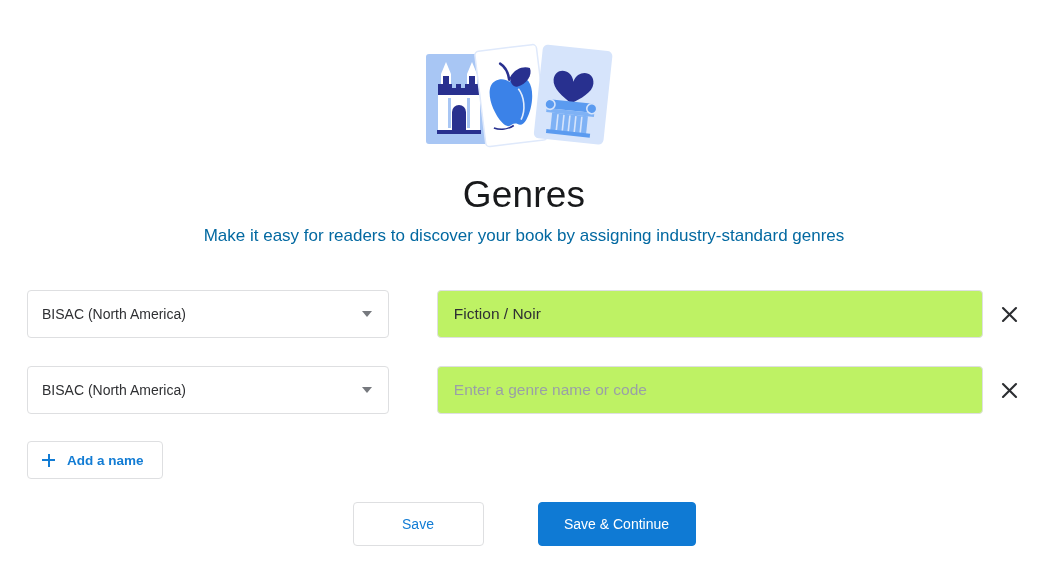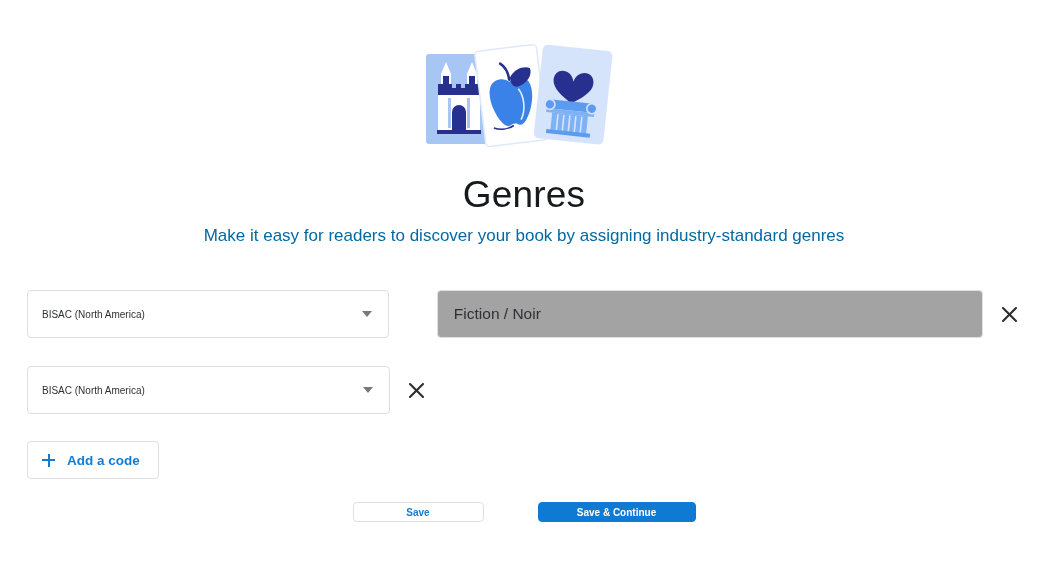--- a/index.html
+++ b/index.html
@@ -82,21 +82,21 @@
     box-sizing: border-box;
     border: 1px solid #dedfe1;
     border-radius: 4px;
     background: #ffffff;
     display: flex;
     align-items: center;
     padding: 0 14px;
     cursor: pointer;
   }
   .scheme-select .scheme-value {
-    font-size: 10px;
+    font-size: 14px;
     color: #2f3033;
     flex: 1;
     white-space: nowrap;
     overflow: hidden;
   }
   .caret-down {
     width: 0;
     height: 0;
     border-left: 5px solid transparent;
     border-right: 5px solid transparent;
@@ -105,21 +105,21 @@
     flex: none;
   }
 
   .genre-input-wrap {
     margin-left: 48px;
     width: 548px;
     height: 48px;
     box-sizing: border-box;
     border: 1px solid #dedfe1;
     border-radius: 4px;
-    background: #a3a3a3;
+    background: #bef264;
     display: flex;
     align-items: center;
     padding: 0 14px;
   }
   .genre-input {
     border: none;
     outline: none;
     width: 100%;
     height: 100%;
     font-family: "Liberation Sans", sans-serif;
@@ -191,25 +191,25 @@
     position: absolute;
     left: 0;
     top: 502px;
     width: 1048px;
     display: flex;
     justify-content: center;
     align-items: center;
     gap: 18px;
   }
   .btn {
-    height: 20px;
+    height: 44px;
     border-radius: 4px;
     font-family: "Liberation Sans", sans-serif;
-    font-size: 10px;
-    font-weight: 700;
+    font-size: 14px;
+    font-weight: 400;
     cursor: pointer;
     display: inline-flex;
     align-items: center;
     justify-content: center;
     box-sizing: border-box;
   }
   .btn-secondary {
     width: 131px;
     background: #ffffff;
     border: 1px solid #dedfe1;
@@ -306,33 +306,36 @@
           <line x1="15" y1="2" x2="2" y2="15" stroke="#2b2d30" stroke-width="2.1" stroke-linecap="round"></line>
         </svg>
       </button>
     </div>
 
     <div class="genre-row">
       <div class="scheme-select">
         <span class="scheme-value">BISAC (North America)</span>
         <span class="caret-down"></span>
       </div>
+      <div class="genre-input-wrap">
+        <input class="genre-input" type="text" placeholder="Enter a genre name or code" style="">
+      </div>
       <button class="remove-genre">
         <svg width="17" height="17" viewBox="0 0 17 17">
           <line x1="2" y1="2" x2="15" y2="15" stroke="#2b2d30" stroke-width="2.1" stroke-linecap="round"></line>
           <line x1="15" y1="2" x2="2" y2="15" stroke="#2b2d30" stroke-width="2.1" stroke-linecap="round"></line>
         </svg>
       </button>
     </div>
 
   </div>
 
   <button class="add-genre-button">
     <span class="plus-icon"></span>
-    <span class="add-genre-label">Add a code</span>
+    <span class="add-genre-label">Add a name</span>
   </button>
 
   <div class="footer-actions">
     <button class="btn btn-secondary">Save</button>
     <button class="btn btn-primary">Save &amp; Continue</button>
   </div>
 
 </div>
 
 </body></html>

